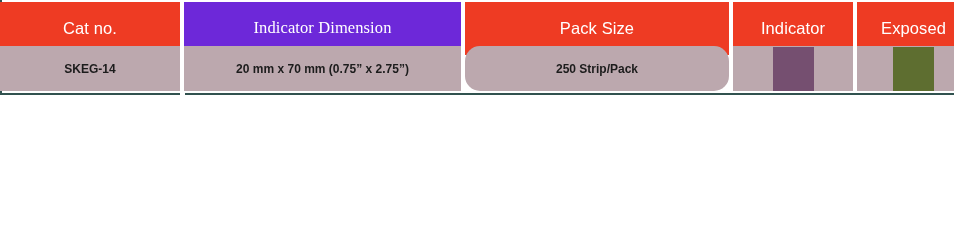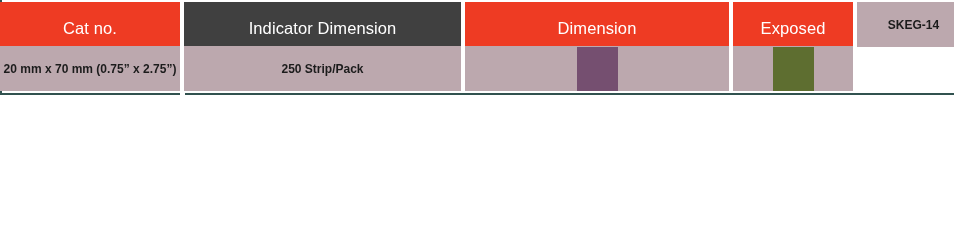--- a/index.html
+++ b/index.html
@@ -102,42 +102,45 @@
 <div id="spec-table" style="background: rgb(255, 255, 255);">
 
   <div class="left-edge" style="background: rgb(49, 82, 79);"></div>
 
   <div class="grid">
 
     <div class="cell head-cell" style="background: rgb(238, 59, 35); color: rgb(255, 255, 255);">
       <span class="cell-text">Cat no.</span>
     </div>
 
-    <div class="cell head-cell" style="background: #404040; color: rgb(255, 255, 255);">
+    <div class="cell head-cell" style="background: #6d28d9; color: rgb(255, 255, 255); font-family: Liberation Serif, serif;">
       <span class="cell-text">Indicator Dimension</span>
     </div>
 
+    <div class="cell head-cell" style="background: rgb(238, 59, 35); color: rgb(255, 255, 255);">
+      <span class="cell-text">Pack Size</span>
+    </div>
 
     <div class="cell head-cell" style="background: rgb(238, 59, 35); color: rgb(255, 255, 255);">
-      <span class="cell-text">Dimension</span>
+      <span class="cell-text">Indicator</span>
     </div>
 
     <div class="cell head-cell" style="background: rgb(238, 59, 35); color: rgb(255, 255, 255);">
       <span class="cell-text">Exposed</span>
     </div>
 
     <div class="cell body-cell" style="background: rgb(188, 168, 174); color: rgb(28, 28, 28);">
       <span class="cell-text">SKEG-14</span>
     </div>
 
     <div class="cell body-cell" style="background: rgb(188, 168, 174); color: rgb(28, 28, 28);">
       <span class="cell-text">20 mm x 70 mm (0.75” x 2.75”)</span>
     </div>
 
-    <div class="cell body-cell" style="background: rgb(188, 168, 174); color: rgb(28, 28, 28);">
+    <div class="cell body-cell" style="background: rgb(188, 168, 174); color: rgb(28, 28, 28); border-radius: 15px;">
       <span class="cell-text">250 Strip/Pack</span>
     </div>
 
     <div class="cell body-cell swatch-cell" style="background: rgb(188, 168, 174); color: rgb(28, 28, 28);">
       <span class="swatch" style="background: rgb(117, 79, 112);"></span>
     </div>
 
     <div class="cell body-cell swatch-cell" style="background: rgb(188, 168, 174); color: rgb(28, 28, 28);">
       <span class="swatch" style="background: rgb(94, 110, 48);"></span>
     </div>

